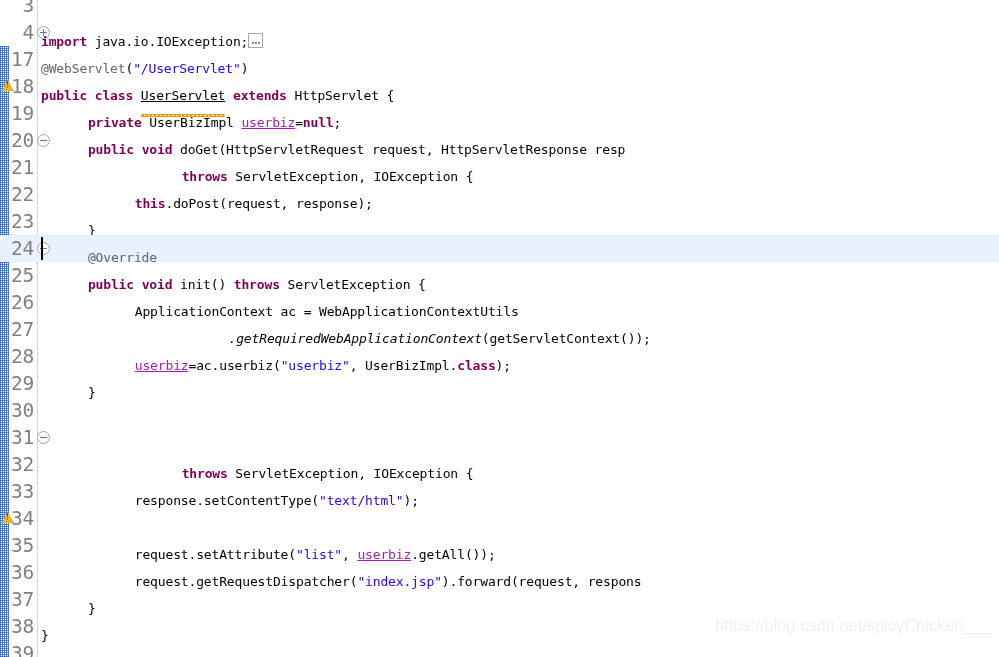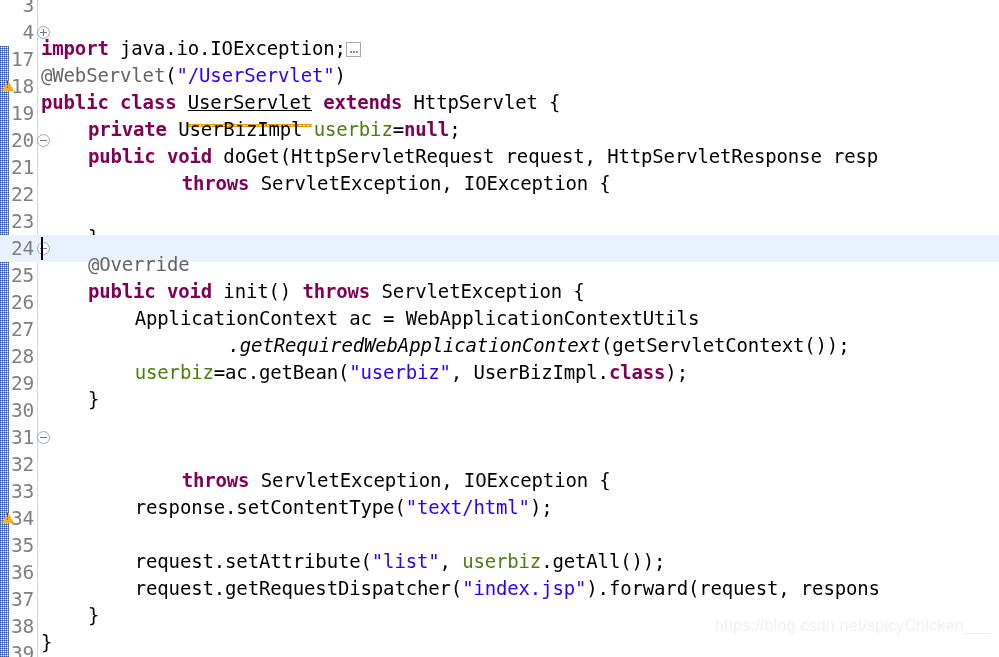--- a/index.html
+++ b/index.html
@@ -132,44 +132,44 @@
     font-size: 8px;
     color: #4a3a00;
     font-family: "DejaVu Sans", sans-serif;
     line-height: 9px;
   }
 
   
   .code {
     position: absolute;
     left: 41px;
-    top: 16px;
+    top: 9px;
     height: 27px;
     line-height: 27px;
-    font-size: 19px;
+    font-size: 13px;
     font-family: "DejaVu Sans Mono", "Liberation Mono", monospace;
     color: #000000;
     white-space: pre;
     letter-spacing: -0.15px;
   }
 
   
   .caret {
     position: absolute;
     left: 41px;
     top: 2px;
     width: 2px;
     height: 23px;
     background: #000000;
   }
 
   
   .kw      { color: #7f0055; font-weight: bold; }
   .str     { color: #2a00ff; }
-  .field   { color: #4d7c0f; }
+  .field   { color: #a21caf; text-decoration: underline; }
   .anno    { color: #646464; }
   .static  { font-style: italic; }
   .decl    { text-decoration: underline; text-decoration-color: #000000; }
   .plain   { color: #000000; }
 
   
   .squig {
     position: relative;
     background-repeat: repeat-x;
     background-position: bottom left;
@@ -223,27 +223,27 @@
   <div class="gutter-rule"></div>
 
   <div id="lines">
       <div class="line" style="top: -8px;"><div class="lnum">3</div></div>
       <div class="line" style="top: 19px;"><div class="lnum">4</div><div class="fold plus"></div><div class="code" style="left: 41px;"><span class="kw">import</span><span class="plain"> java.io.IOException;</span><span class="foldbox"></span></div></div>
       <div class="line" style="top: 46px;"><div class="lnum">17</div><div class="code" style="left: 41px;"><span class="anno">@WebServlet</span><span class="plain">(</span><span class="str">"/UserServlet"</span><span class="plain">)</span></div></div>
       <div class="line" style="top: 73px;"><div class="warn"></div><div class="lnum">18</div><div class="code" style="left: 41px;"><span class="kw">public</span><span class="plain"> </span><span class="kw">class</span><span class="plain"> </span><span class="decl squig">UserServlet</span><span class="plain"> </span><span class="kw">extends</span><span class="plain"> HttpServlet {</span></div></div>
       <div class="line" style="top: 100px;"><div class="lnum">19</div><div class="code" style="left: 87.88px;"><span class="kw">private</span><span class="plain"> UserBizImpl </span><span class="field">userbiz</span><span class="plain">=</span><span class="kw">null</span><span class="plain">;</span></div></div>
       <div class="line" style="top: 127px;"><div class="lnum">20</div><div class="fold"></div><div class="code" style="left: 87.88px;"><span class="kw">public</span><span class="plain"> </span><span class="kw">void</span><span class="plain"> doGet(HttpServletRequest request, HttpServletResponse resp</span></div></div>
       <div class="line" style="top: 154px;"><div class="lnum">21</div><div class="code" style="left: 181.64px;"><span class="kw">throws</span><span class="plain"> ServletException, IOException {</span></div></div>
-      <div class="line" style="top: 181px;"><div class="lnum">22</div></div>
+      <div class="line" style="top: 181px;"><div class="lnum">22</div><div class="code" style="left: 134.76px;"><span class="kw">this</span><span class="plain">.doPost(request, response);</span></div></div>
       <div class="line" style="top: 208px;"><div class="lnum">23</div><div class="code" style="left: 87.88px;"><span class="plain">}</span></div></div>
       <div class="line current" style="top: 235px;"><div class="lnum">24</div><div class="fold"></div><div class="caret"></div><div class="code" style="left: 87.88px;"><span class="anno">@Override</span></div></div>
       <div class="line" style="top: 262px;"><div class="lnum">25</div><div class="code" style="left: 87.88px;"><span class="kw">public</span><span class="plain"> </span><span class="kw">void</span><span class="plain"> init() </span><span class="kw">throws</span><span class="plain"> ServletException {</span></div></div>
       <div class="line" style="top: 289px;"><div class="lnum">26</div><div class="code" style="left: 134.76px;"><span class="plain">ApplicationContext ac = WebApplicationContextUtils</span></div></div>
       <div class="line" style="top: 316px;"><div class="lnum">27</div><div class="code" style="left: 228.52px;"><span class="static">.getRequiredWebApplicationContext</span><span class="plain">(getServletContext());</span></div></div>
-      <div class="line" style="top: 343px;"><div class="lnum">28</div><div class="code" style="left: 134.76px;"><span class="field">userbiz</span><span class="plain">=ac.getBean(</span><span class="str">"userbiz"</span><span class="plain">, UserBizImpl.</span><span class="kw">class</span><span class="plain">);</span></div></div>
+      <div class="line" style="top: 343px;"><div class="lnum">28</div><div class="code" style="left: 134.76px;"><span class="field">userbiz</span><span class="plain">=ac.userbiz(</span><span class="str">"userbiz"</span><span class="plain">, UserBizImpl.</span><span class="kw">class</span><span class="plain">);</span></div></div>
       <div class="line" style="top: 370px;"><div class="lnum">29</div><div class="code" style="left: 87.88px;"><span class="plain">}</span></div></div>
       <div class="line" style="top: 397px; padding-left: 16px;"><div class="lnum">30</div></div>
       <div class="line" style="top: 424px;"><div class="lnum">31</div><div class="fold"></div></div>
       <div class="line" style="top: 451px;"><div class="lnum">32</div><div class="code" style="left: 181.64px;"><span class="kw">throws</span><span class="plain"> ServletException, IOException {</span></div></div>
       <div class="line" style="top: 478px;"><div class="lnum">33</div><div class="code" style="left: 134.76px;"><span class="plain">response.setContentType(</span><span class="str">"text/html"</span><span class="plain">);</span></div></div>
       <div class="line" style="top: 505px;"><div class="warn"></div><div class="lnum">34</div></div>
       <div class="line" style="top: 532px;"><div class="lnum">35</div><div class="code" style="left: 134.76px;"><span class="plain">request.setAttribute(</span><span class="str">"list"</span><span class="plain">, </span><span class="field">userbiz</span><span class="plain">.getAll());</span></div></div>
       <div class="line" style="top: 559px;"><div class="lnum">36</div><div class="code" style="left: 134.76px;"><span class="plain">request.getRequestDispatcher(</span><span class="str">"index.jsp"</span><span class="plain">).forward(request, respons</span></div></div>
       <div class="line" style="top: 586px;"><div class="lnum">37</div><div class="code" style="left: 87.88px;"><span class="plain">}</span></div></div>
       <div class="line" style="top: 613px;"><div class="lnum">38</div><div class="code" style="left: 41px;"><span class="plain">}</span></div></div>

